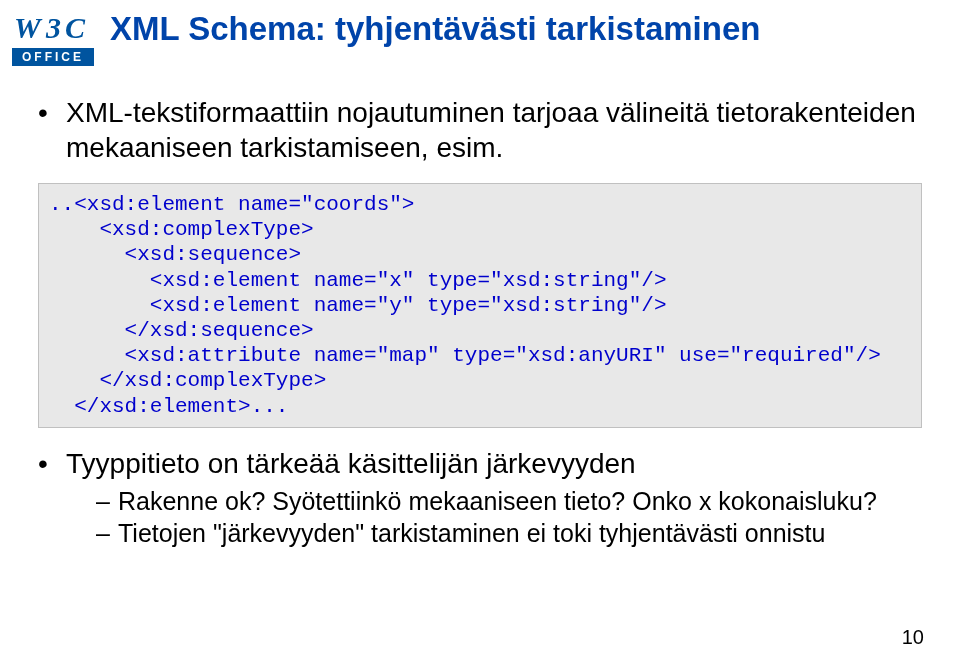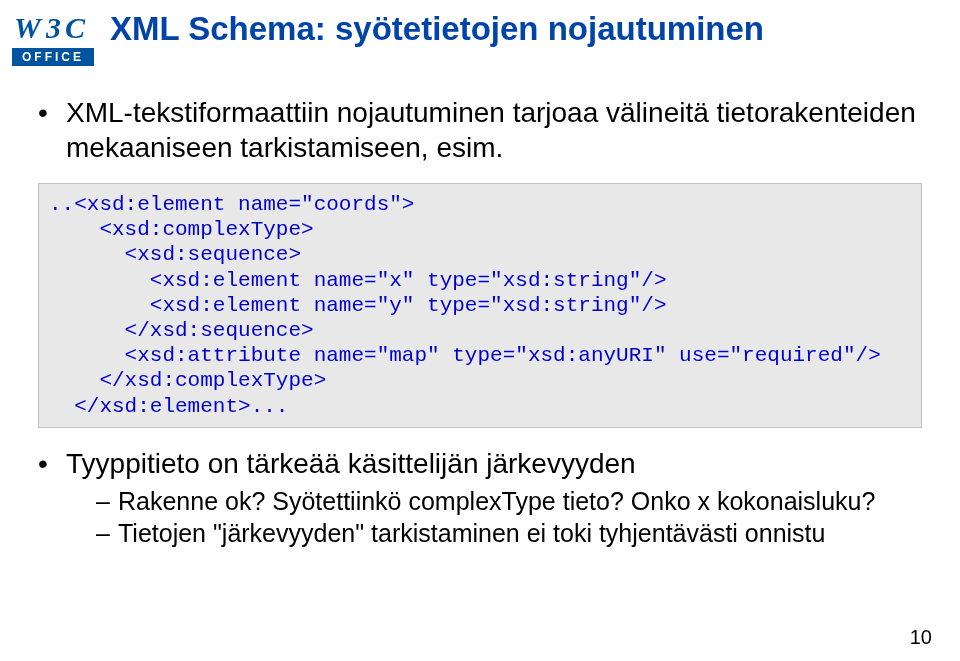--- a/index.html
+++ b/index.html
@@ -71,40 +71,40 @@
     line-height: 1.3;
     display: flex;
   }
   .sub-dash {
     width: 22px;
     flex-shrink: 0;
   }
   .pagenum {
     position: absolute;
     bottom: 12px;
-    right: 28px;
+    right: 36px;
     font-size: 20px;
     color: #000;
   }
 </style>
 </head>
 <body>
 
 <div class="logo">
   <svg width="82" height="58" viewBox="0 0 82 58">
     <rect x="0" y="0" width="82" height="40" fill="#fff"></rect>
     <text x="2" y="30" font-family="Georgia,serif" font-style="italic" font-weight="bold" font-size="30" fill="#00549f">W</text>
     <text x="34" y="30" font-family="Georgia,serif" font-style="italic" font-weight="bold" font-size="30" fill="#00549f">3</text>
     <text x="53" y="30" font-family="Georgia,serif" font-style="italic" font-weight="bold" font-size="30" fill="#00549f">C</text>
     <rect x="0" y="40" width="82" height="18" fill="#00549f"></rect>
     <text x="41" y="53" text-anchor="middle" font-family="Arial" font-size="12" font-weight="bold" fill="#fff" letter-spacing="3">OFFICE</text>
   </svg>
 </div>
 
-<div class="title">XML Schema: syötetietojen nojautuminen</div>
+<div class="title">XML Schema: tyhjentävästi tarkistaminen</div>
 
 <div class="content">
 
   <div class="bullet-line">
     <div class="bullet-dot">•</div>
     <div class="bullet-text">XML-tekstiformaattiin nojautuminen tarjoaa välineitä tietorakenteiden mekaaniseen tarkistamiseen, esim.</div>
   </div>
 
   <div class="codeblock">..&lt;xsd:element name="coords"&gt;
     &lt;xsd:complexType&gt;
@@ -117,21 +117,21 @@
   &lt;/xsd:element&gt;...</div>
 
   <div class="bullet-line">
     <div class="bullet-dot">•</div>
     <div class="bullet-text">Tyyppitieto on tärkeää käsittelijän järkevyyden</div>
   </div>
 
   <div class="sub-items">
     <div class="sub-line">
       <div class="sub-dash">–</div>
-      <div>Rakenne ok? Syötettiinkö complexType tieto? Onko x kokonaisluku?</div>
+      <div>Rakenne ok? Syötettiinkö mekaaniseen tieto? Onko x kokonaisluku?</div>
     </div>
     <div class="sub-line">
       <div class="sub-dash">–</div>
       <div>Tietojen "järkevyyden" tarkistaminen ei toki tyhjentävästi onnistu</div>
     </div>
   </div>
 
 </div>
 
 <div class="pagenum">10</div>

